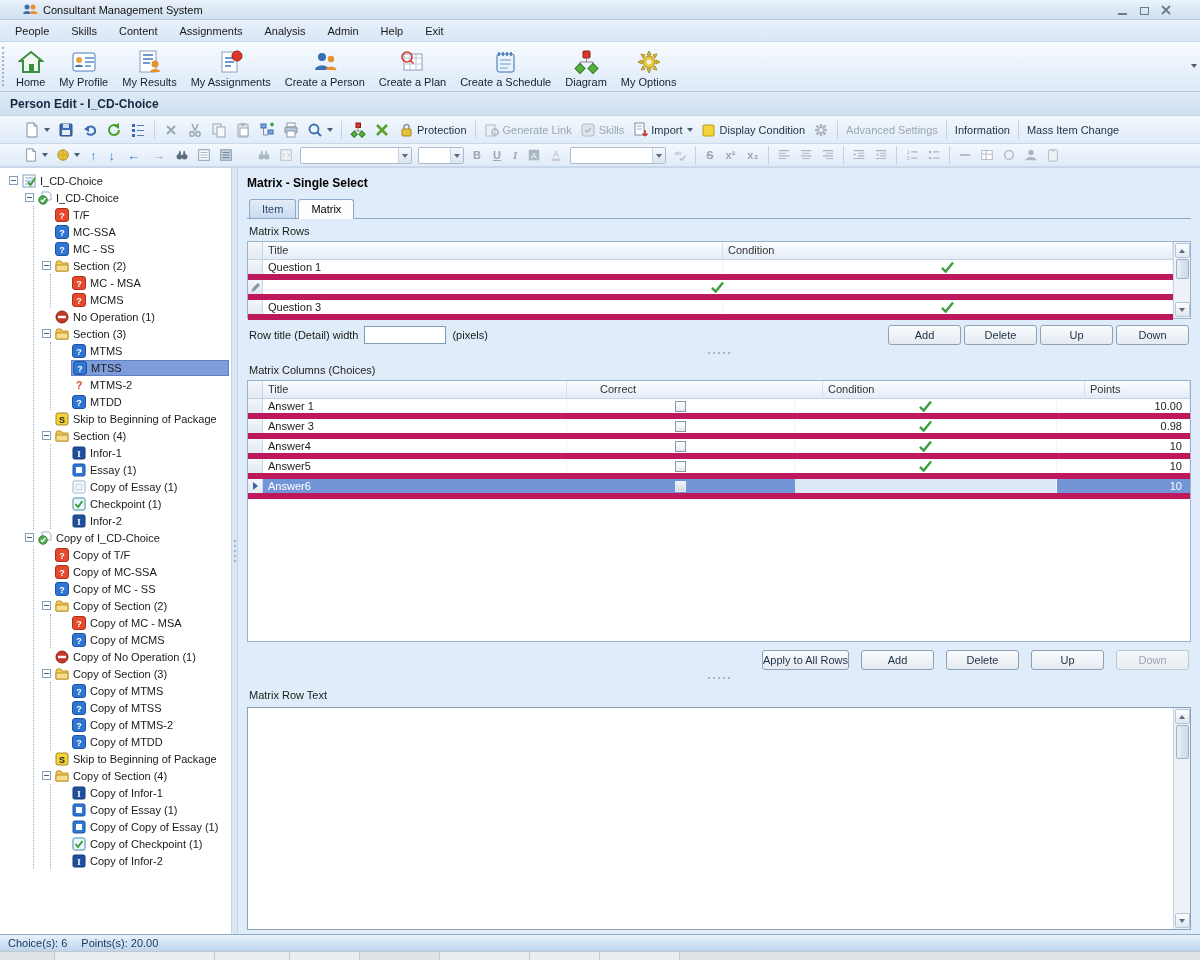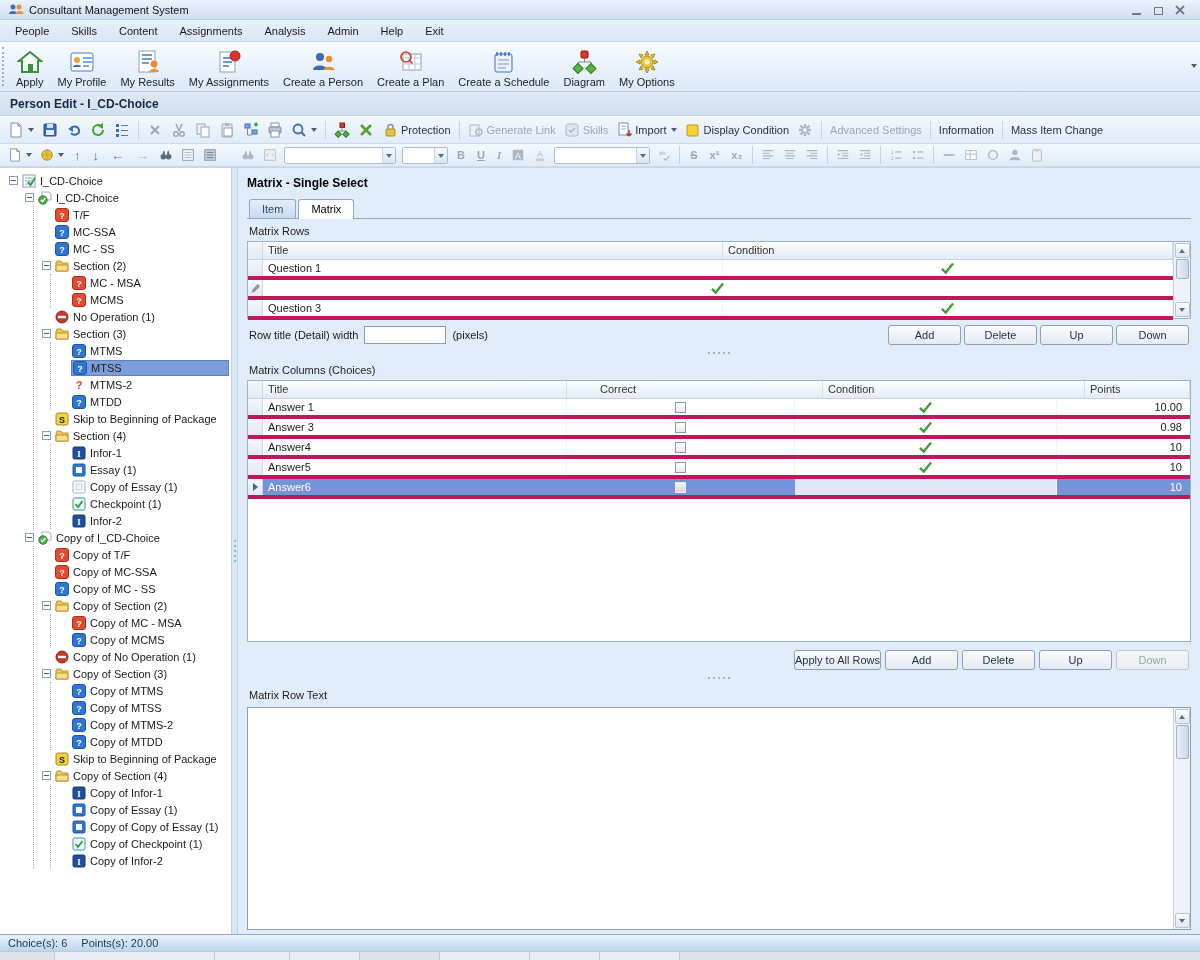--- a/index.html
+++ b/index.html
@@ -2,21 +2,21 @@
 <html><head>
 <meta charset="utf-8">
 <style>
   * { box-sizing: border-box; margin: 0; padding: 0; }
   html,body { width:1200px; height:960px; overflow:hidden; }
   body { font-family:"Liberation Sans", sans-serif; font-size:11px; color:#1a1a1a; background:#fff; }
   .window { width:1200px; height:960px; display:flex; flex-direction:column; background:#dce9f7; }
 
   
   .titlebar { height:20px; background:linear-gradient(#eaf2fb,#cfdff0); border-bottom:1px solid #b9cbe0;
-              display:flex; align-items:center; padding:0 8px; gap:5px; }
+              display:flex; align-items:center; padding:0 22px; gap:5px; }
   .titlebar .ttl { flex:1; color:#111; }
   .wincontrols { display:flex; gap:10px; align-items:center; padding-right:6px; }
   .wc { width:12px; height:10px; display:inline-flex; align-items:flex-end; justify-content:center; cursor:default; }
   .wc-min i { width:9px; height:2px; background:#6b7b8c; display:block; }
   .wc-res i { width:9px; height:8px; border:1.5px solid #6b7b8c; display:block; }
   .wc-clo svg { width:10px; height:10px; }
 
   
   .menubar { height:22px; background:linear-gradient(#e7f0fb,#d9e7f7); display:flex; align-items:center; padding-left:4px; border-bottom:1px solid #c5d6ea;}
   .mitem { padding:3px 11px; cursor:default; }
@@ -28,21 +28,21 @@
   .bigbtn { display:flex; flex-direction:column; align-items:center; justify-content:flex-end; gap:1px; padding:2px 7px; height:46px; cursor:default; }
   .biglabel { white-space:nowrap; color:#16202c; }
   .ic.big svg { width:26px; height:26px; display:block; }
   .overflow-chev { position:absolute; right:3px; top:22px; }
 
   
   .pkgbar { height:24px; background:linear-gradient(#dfeaf6,#cfdff0); display:flex; align-items:center;
             padding-left:10px; font-weight:bold; font-size:12px; color:#16283f; border-bottom:1px solid #c0d2e6; }
 
   
-  .tbar { display:flex; align-items:center; padding:0 4px; background:linear-gradient(#f3f8fd,#e0ebf8); border-bottom:1px solid #ccd9e8; }
+  .tbar { display:flex; align-items:center; padding:0 20px; background:linear-gradient(#f3f8fd,#e0ebf8); border-bottom:1px solid #ccd9e8; }
   .tb2 { height:28px; }
   .tb3 { height:23px; }
   .tbtn { display:inline-flex; align-items:center; gap:3px; padding:2px 4px; border-radius:2px; cursor:default; white-space:nowrap; color:#1d2f45;}
   .tbtn.dis { color:#9aa7b4; }
   .ic svg { width:16px; height:16px; display:block; }
   .tb3 .ic svg { width:14px; height:14px; }
   .tsep { width:1px; height:18px; background:#c3d3e6; margin:0 4px; }
   .tgap { width:16px; }
   .dar { width:0; height:0; border-left:3px solid transparent; border-right:3px solid transparent; border-top:4px solid #4a5e74; margin-left:1px; }
   .tcombo { width:96px; height:17px; background:#fff; border:1px solid #a9bccf; border-radius:2px; display:flex; align-items:center; margin:0 3px; }
@@ -83,21 +83,21 @@
   .tab { padding:3px 12px; margin-right:2px; border:1px solid #8fa8c8; border-bottom:none; border-radius:3px 3px 0 0;
          background:linear-gradient(#e4edf8,#c9daef); color:#2a4a6e; cursor:default; }
   .tab.active { background:#fdfefe; color:#000; position:relative; top:1px; padding-bottom:4px; }
   .seclabel { margin:6px 0 4px 2px; color:#222; }
 
   
   .gridwrap { display:flex; background:#fff; border:1px solid #9ab3cc; }
   .grid { flex:1; min-width:0; }
   .gh { display:flex; height:18px; background:linear-gradient(#fcfdfe,#e2ecf7); border-bottom:1px solid #c3d3e4; color:#333; }
   .gh .c { border-right:1px solid #d4e0ec; padding:2px 5px; }
-  .gr { display:flex; height:20px; border-bottom:4px solid #be185d; }
+  .gr { display:flex; height:20px; border-bottom:6px solid #be185d; }
   .gr .c { border-right:1px solid #f0f4f8; padding:2px 5px; display:flex; align-items:center; }
   .c0 { width:15px; flex:none; background:linear-gradient(#f4f7fa,#e2e9f1); border-right:1px solid #c9d6e4 !important; padding:0 !important; justify-content:center; }
   .rc1 { width:460px; flex:none; }
   .rc2 { flex:1; justify-content:center; }
   .cc1 { width:304px; flex:none; }
   .cc2 { width:228px; flex:none; justify-content:center; }
   .cc3 { width:262px; flex:none; justify-content:center; }
   .cc4 { flex:1; justify-content:flex-end; padding-right:7px !important; }
   .gh .cc4 { justify-content:flex-start; }
   .focuscell { outline:1px dotted #555; outline-offset:-2px; }
@@ -120,21 +120,21 @@
   .fieldrow { display:flex; align-items:center; margin:6px 0 2px 2px; gap:6px; }
   .fieldrow input { width:82px; height:18px; border:1px solid #7f9cb8; padding:0 3px; font-family:inherit; font-size:11px; }
   .btnrow { display:flex; gap:3px; margin-left:auto; padding-right:2px; }
   .wbtn { min-width:73px; height:20px; border:1px solid #8da0b5; border-radius:3px; background:linear-gradient(#fafcfd,#e4eaf1);
           font-family:inherit; font-size:11px; color:#1d2f45; cursor:default; }
   .wbtn.dis { color:#9aa5b1; border-color:#bcc7d3; background:linear-gradient(#f4f6f8,#e9edf1); }
   .hsplit { height:11px; display:flex; align-items:center; justify-content:center; }
   .hdots { width:2px; height:2px; border-radius:50%; background:#8fa3b8; box-shadow:5px 0 #8fa3b8, 10px 0 #8fa3b8, -5px 0 #8fa3b8, -10px 0 #8fa3b8; }
 
   .colsgridwrap { height:262px; align-items:stretch; }
-  .colsbtns { display:flex; gap:4px; justify-content:flex-end; margin:8px 2px 2px 0; }
+  .colsbtns { display:flex; gap:12px; justify-content:flex-end; margin:8px 2px 2px 0; }
   .rowtext-box { flex:1; min-height:0; background:#fff; border:1px solid #8aa0b8; display:flex; margin-top:2px; }
   .rt-inner { flex:1; padding:3px; outline:none; }
 
   
   .statusbar { height:17px; background:linear-gradient(#e9f2fb,#bdd5ee); border-top:1px solid #8fabc9; display:flex; align-items:center; padding-left:8px; gap:14px; color:#14365c; }
   .sliver { height:9px; background:#dfe3e8; border-top:1px solid #c2c8cf; display:flex; }
   .sl-seg { border-right:1px solid #c2c8cf; background:#e9ecf0; }
 </style>
 </head>
 <body>
@@ -179,21 +179,21 @@
 
   <div class="bigbar" id="bigbar" data-name="main-toolbar">
     <span class="grip" data-name="toolbar-grip"></span>
   <div class="bigbtn" data-name="home-button">
         <span class="ic big" data-name="home-icon">
           <svg viewBox="0 0 26 26">
             <polygon points="13,3 24,12 21,12 21,23 5,23 5,12 2,12" fill="#f2f8f2" stroke="#3e8e41" stroke-width="2"></polygon>
             <rect x="11" y="15" width="5" height="8" fill="#3e8e41"></rect>
           </svg>
         </span>
-        <span class="biglabel" data-name="home-label">Apply</span>
+        <span class="biglabel" data-name="home-label">Home</span>
       </div>
       <div class="bigbtn" data-name="my-profile-button">
         <span class="ic big" data-name="profile-icon">
           <svg viewBox="0 0 26 26">
             <rect x="2" y="4" width="22" height="18" rx="2" fill="#fff" stroke="#4a7dbf"></rect>
             <circle cx="8" cy="11" r="3" fill="#e9a13b"></circle>
             <path d="M4 18c0-3 8-3 8 0z" fill="#3b6db3"></path>
             <rect x="14" y="8" width="9" height="2" fill="#7fa7d9"></rect>
             <rect x="14" y="12" width="9" height="2" fill="#7fa7d9"></rect>
             <rect x="14" y="16" width="6" height="2" fill="#7fa7d9"></rect>

